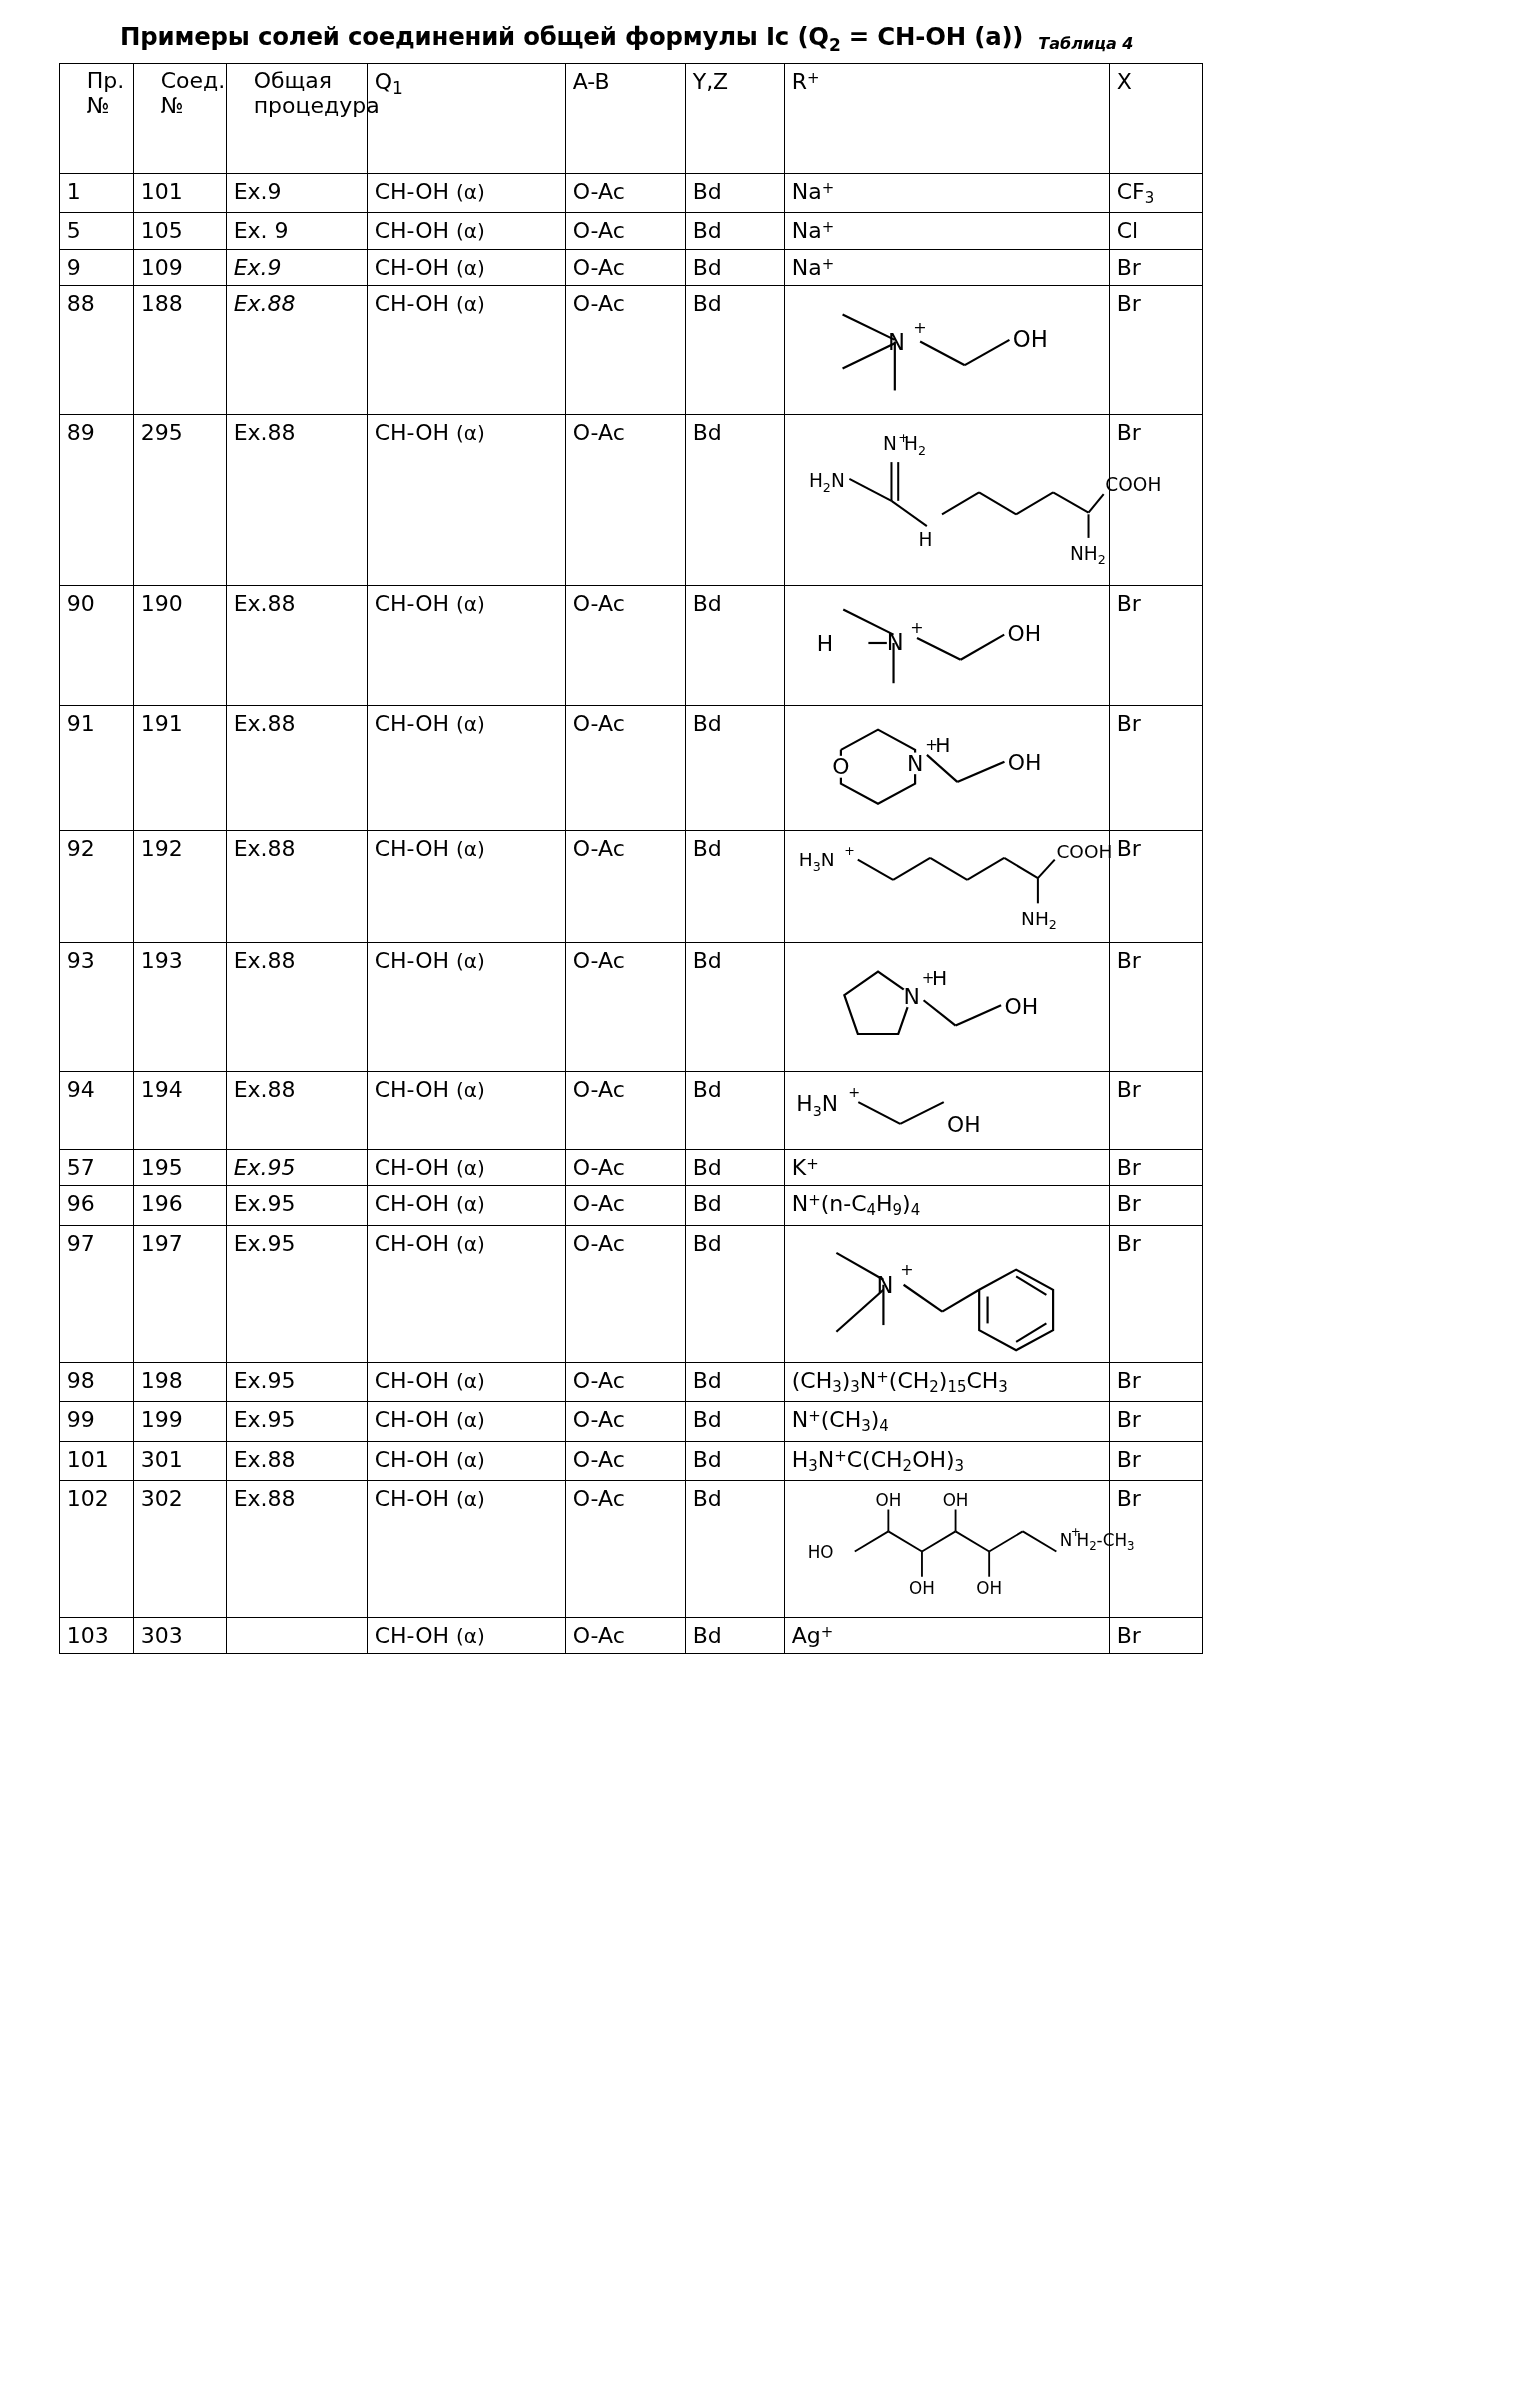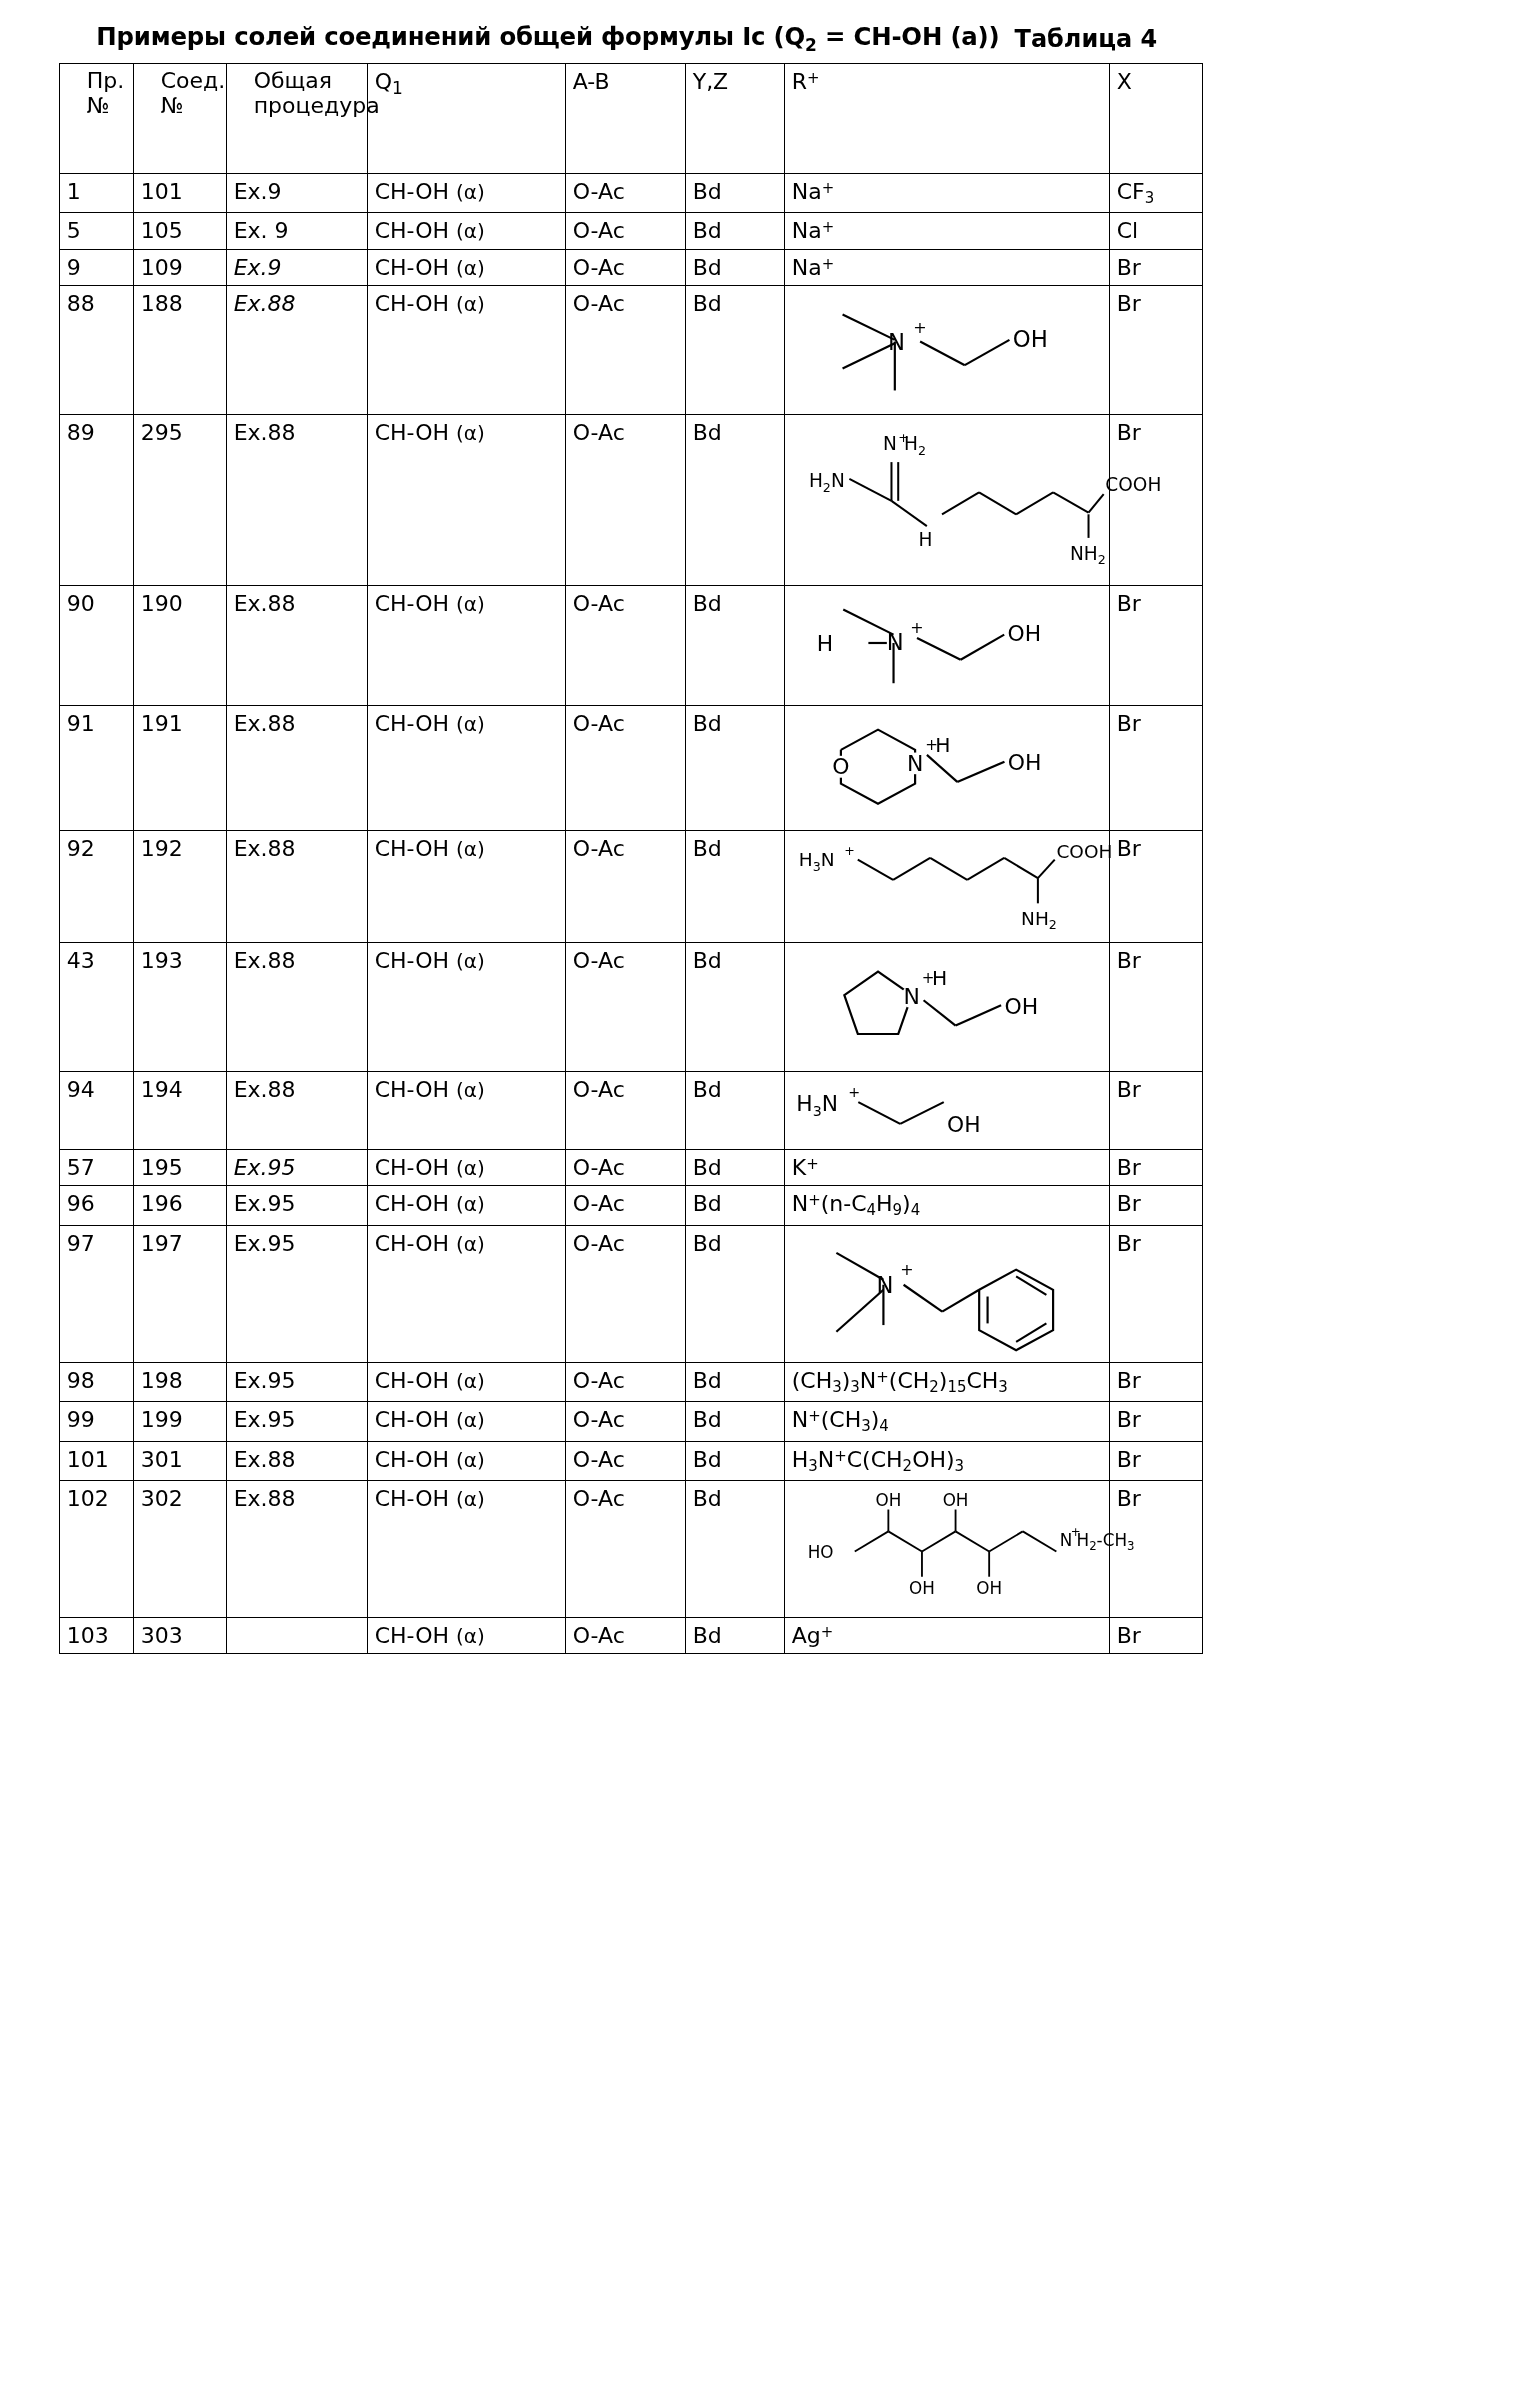--- a/index.html
+++ b/index.html
@@ -31,24 +31,25 @@
     font-size: 24.4px;
     font-weight: bold;
     letter-spacing: -0.2px;
     white-space: nowrap;
   }
   .doc-title .sub {
     font-size: 17px;
     vertical-align: sub;
   }
   .table-label {
-    font-size: 24px;
+    font-size: 16px;
     font-weight: bold;
     white-space: nowrap;
     margin-bottom: 1.7px;
+    font-style: italic;
   }
   table.main {
     border-collapse: collapse;
     width: 100%;
     table-layout: fixed;
   }
   table.main td, table.main th {
     border: 1.7px solid #000;
     padding: 5px 6.7px;
     vertical-align: top;
@@ -301,21 +302,21 @@
               <text x="62" y="22" font-size="15" font-family="DejaVu Sans, sans-serif">+</text>
               <text x="314" y="26" font-size="22" font-family="DejaVu Sans, sans-serif">COOH</text>
               <text x="272" y="106" font-size="22" font-family="DejaVu Sans, sans-serif">NH<tspan font-size="15" dy="5">2</tspan></text>
             </svg>
           </span>
         </td>
         <td class="center">Br</td>
       </tr>
 
       <tr>
-        <td>43</td>
+        <td>93</td>
         <td>193</td>
         <td>Ex.88</td>
         <td class="nowrap"><span>CH-OH</span> <span class="greek">(α)</span></td>
         <td class="center">O-Ac</td>
         <td class="center">Bd</td>
         <td class="r-cell">
           <span class="struct">
             <svg width="371" height="118" viewBox="0 0 440 140" style="font-size:26px">
               <g stroke="#000" stroke-width="2.6" fill="none">
                 <polyline points="142,56 102,28 62,56 78,102 126,102 142,56"></polyline>

